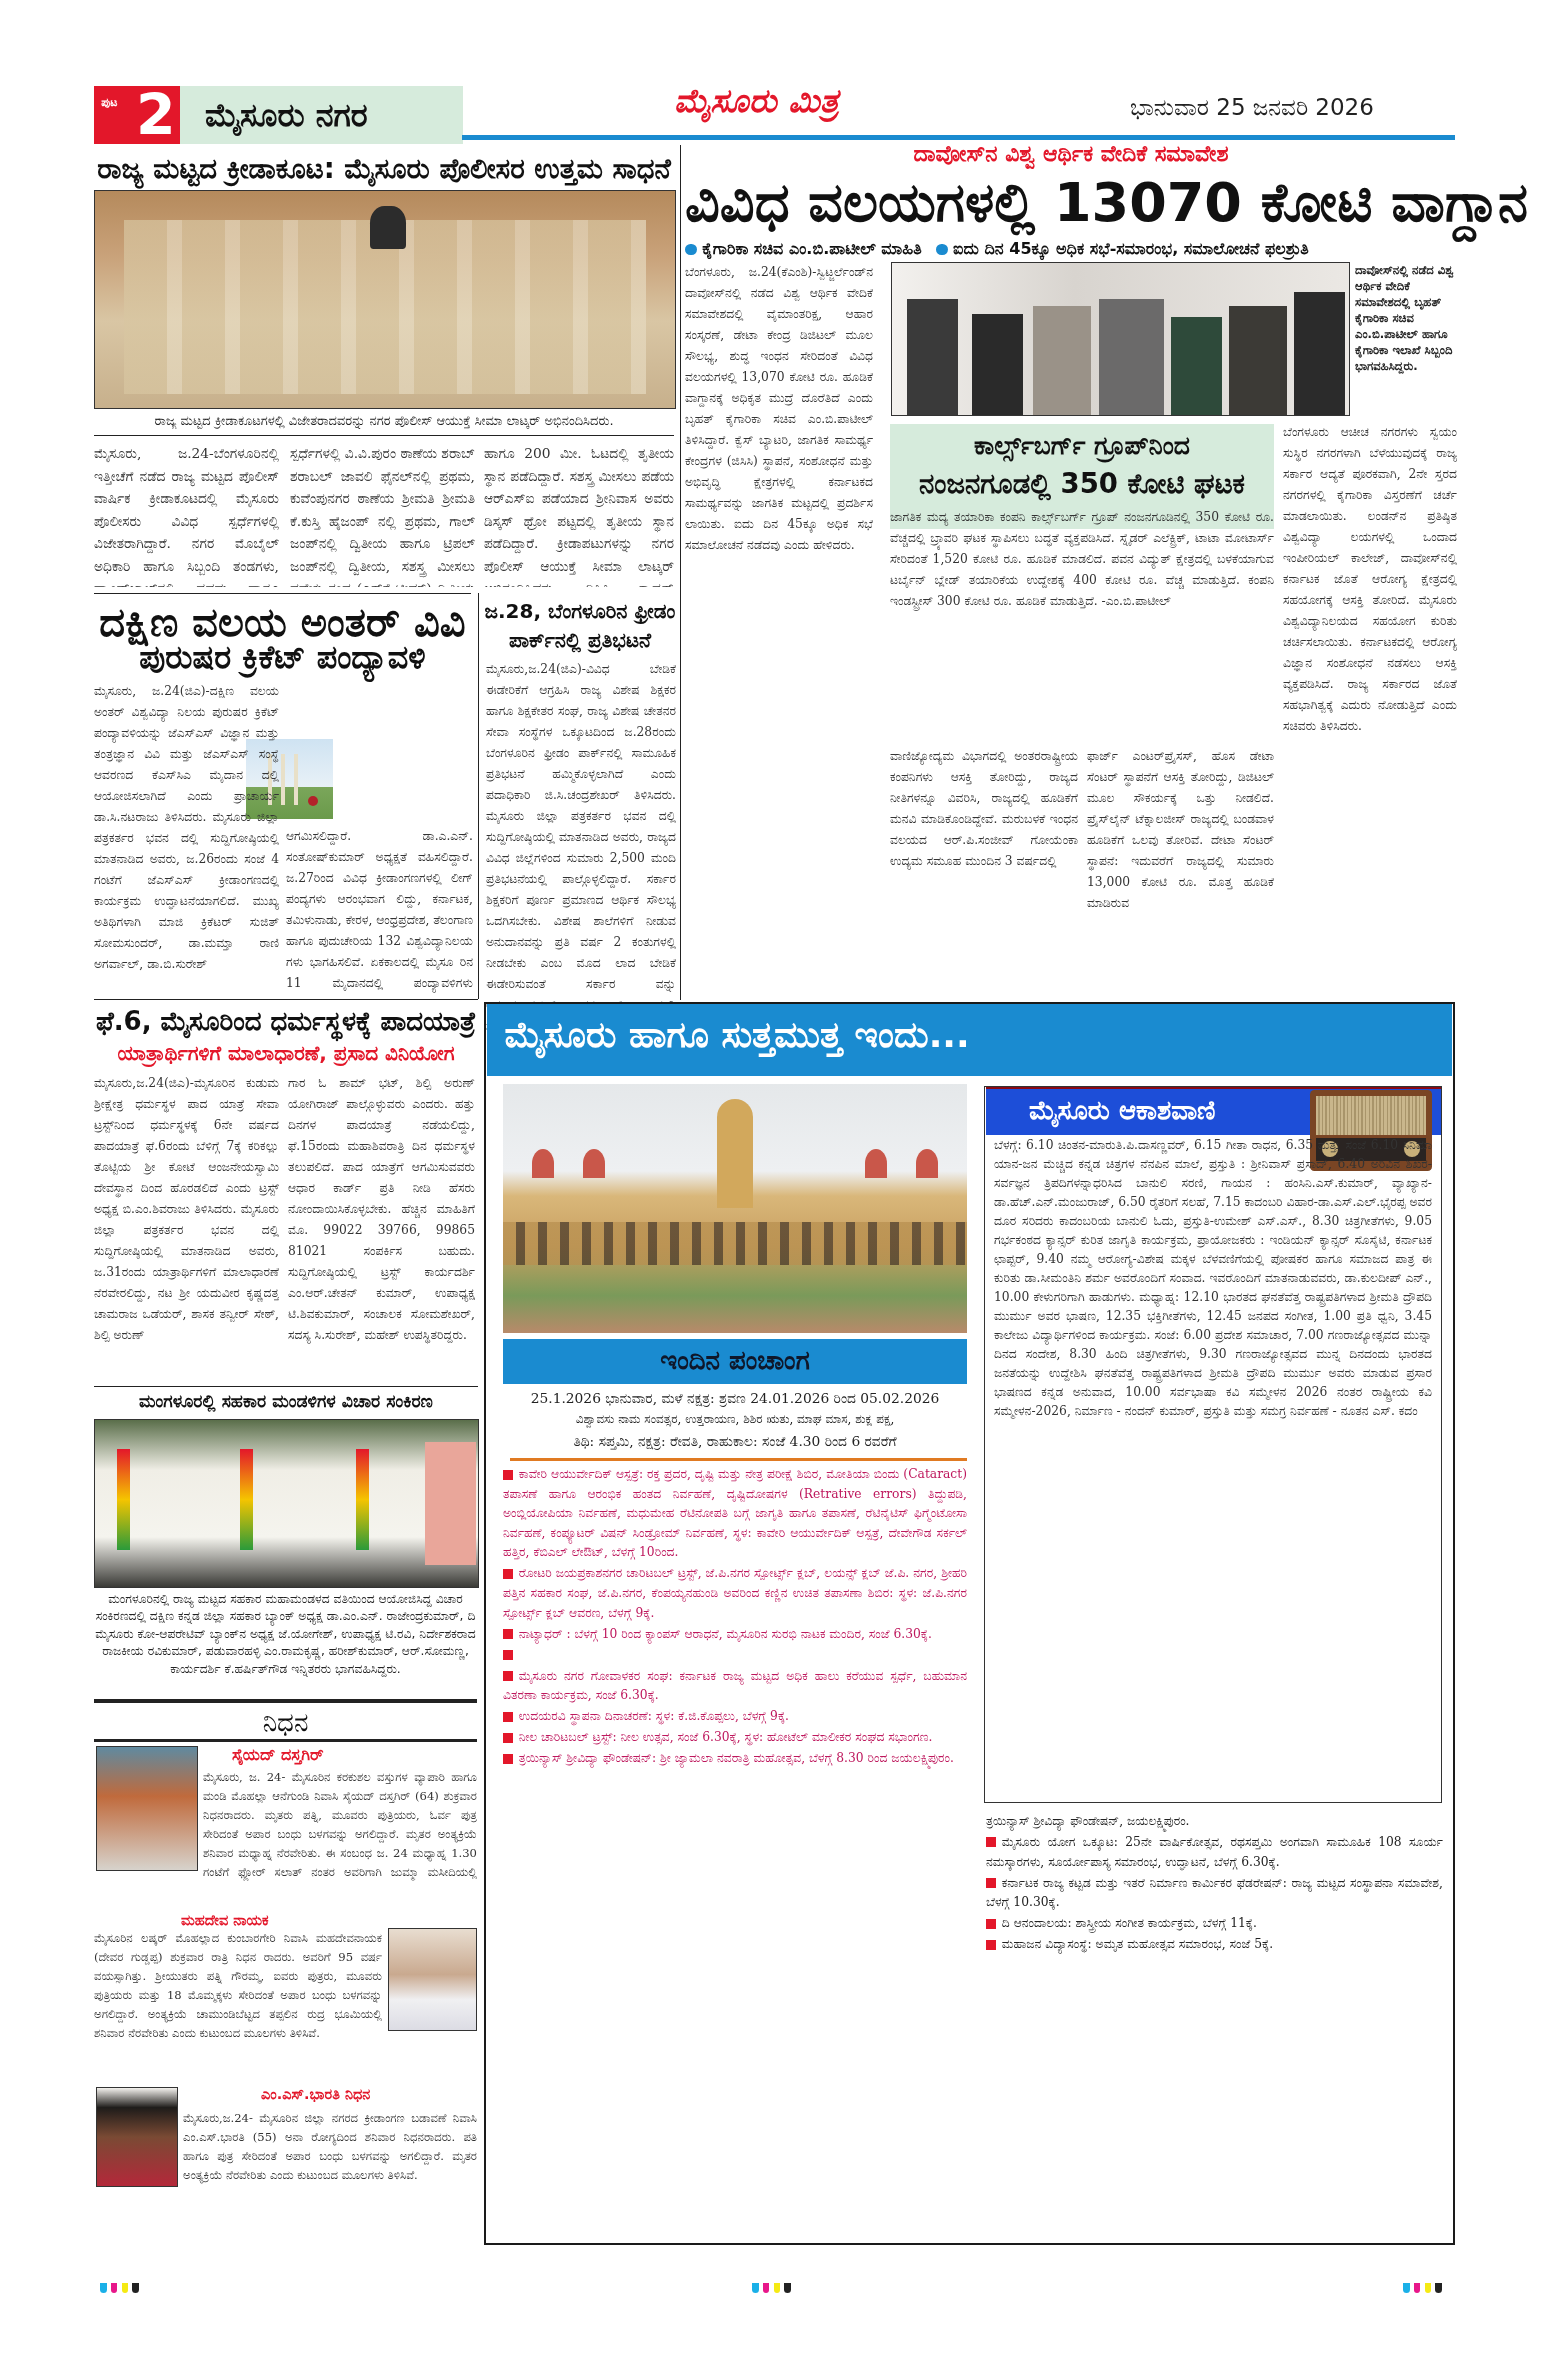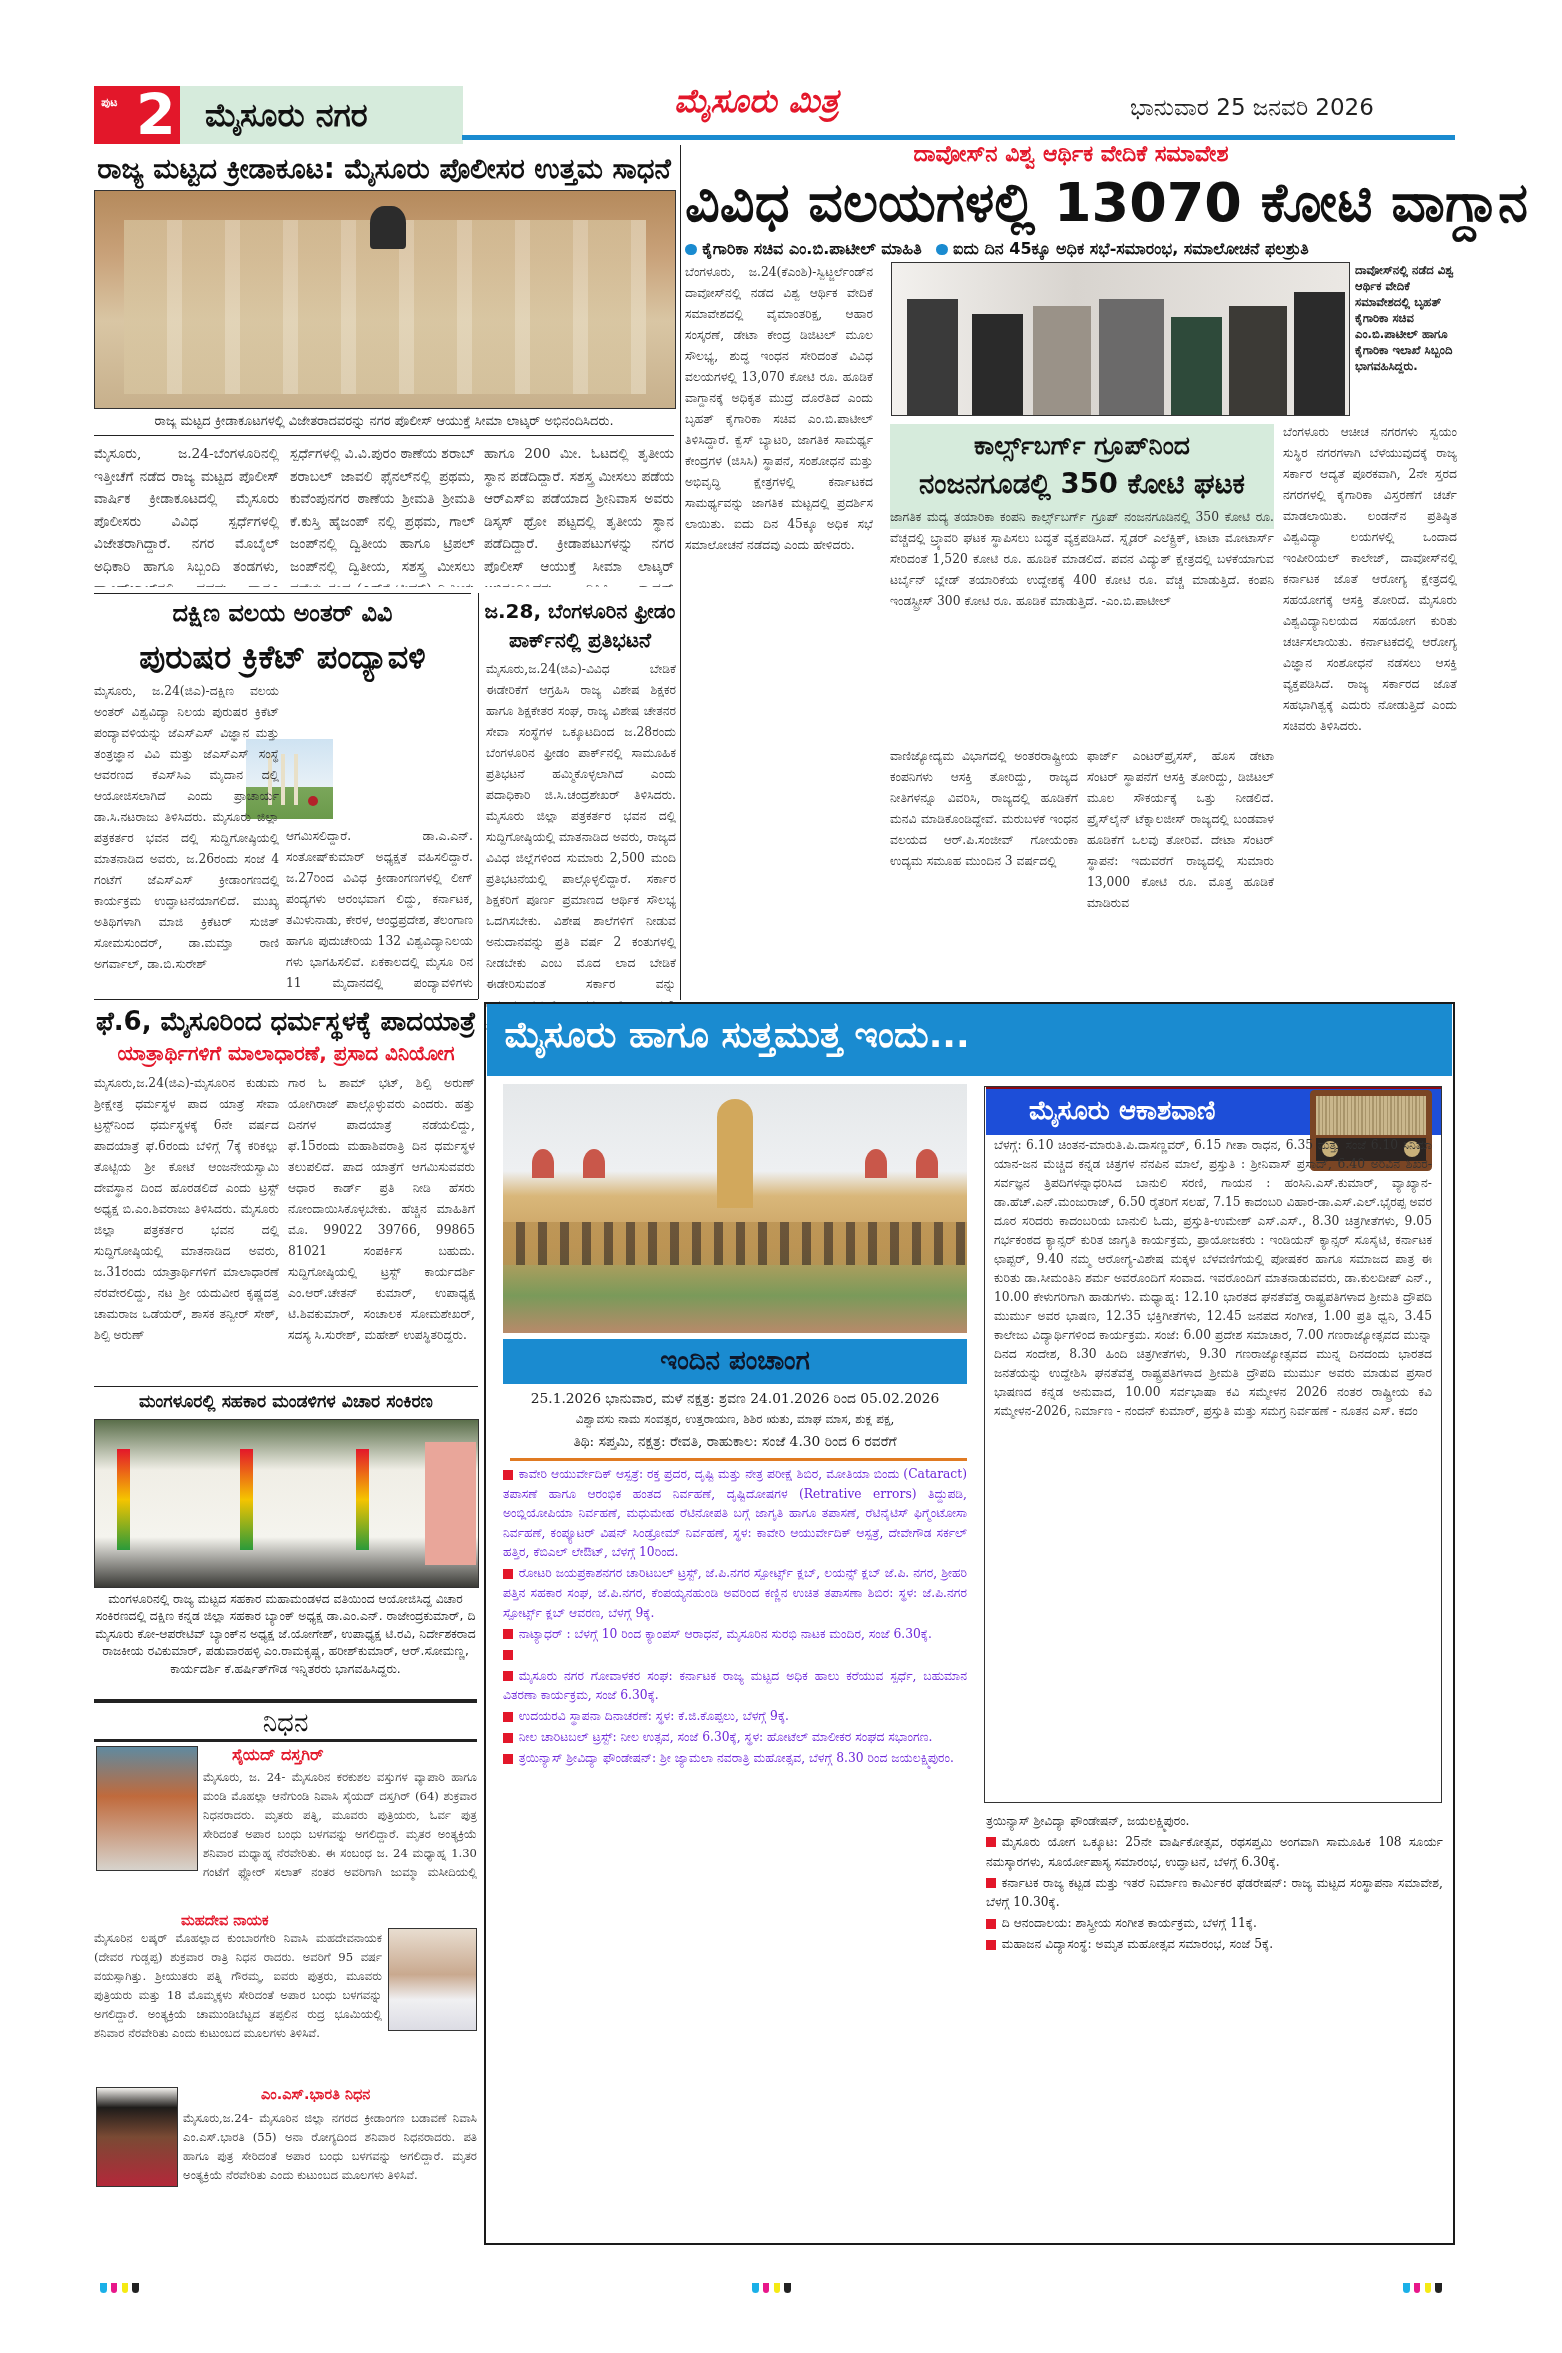--- a/index.html
+++ b/index.html
@@ -36,21 +36,21 @@
 </div>
 <div class="abs" style="left:94px;top:413px;width:580px;font-size:13px;text-align:center;white-space:nowrap;overflow:hidden;color:#222;">ರಾಜ್ಯ ಮಟ್ಟದ ಕ್ರೀಡಾಕೂಟಗಳಲ್ಲಿ ವಿಜೇತರಾದವರನ್ನು ನಗರ ಪೊಲೀಸ್ ಆಯುಕ್ತೆ ಸೀಮಾ ಲಾಟ್ಕರ್ ಅಭಿನಂದಿಸಿದರು.</div>
 <div class="rule" style="left:94px;top:435px;width:580px;height:1.4px;"></div>
 <div class="col txt" style="left:94px;top:442px;width:185px;height:145px;">ಮೈಸೂರು, ಜ.24-ಬೆಂಗಳೂರಿನಲ್ಲಿ ಇತ್ತೀಚೆಗೆ ನಡೆದ ರಾಜ್ಯ ಮಟ್ಟದ ಪೊಲೀಸ್ ವಾರ್ಷಿಕ ಕ್ರೀಡಾಕೂಟದಲ್ಲಿ ಮೈಸೂರು ಪೊಲೀಸರು ವಿವಿಧ ಸ್ಪರ್ಧೆಗಳಲ್ಲಿ ವಿಜೇತರಾಗಿದ್ದಾರೆ. ನಗರ ಮೊಬೈಲ್ ಅಧಿಕಾರಿ ಹಾಗೂ ಸಿಬ್ಬಂದಿ ತಂಡಗಳು, ಹ್ಯಾಂಡ್‌ಬಾಲ್‌ನಲ್ಲಿ ಪ್ರಥಮ ಹಾಗೂ ಹರ್ಡಲ್ಸ್‌ನಲ್ಲಿ ದ್ವಿತೀಯ ಸ್ಥಾನ ಪಡೆದಿವೆ. ವೈಯಕ್ತಿಕ</div>
 <div class="col txt" style="left:290px;top:442px;width:185px;height:145px;">ಸ್ಪರ್ಧೆಗಳಲ್ಲಿ ವಿ.ವಿ.ಪುರಂ ಠಾಣೆಯ ಶರಾಬ್ ಶರಾಬಲ್ ಜಾವಲಿ ಫೈನಲ್‌ನಲ್ಲಿ ಪ್ರಥಮ, ಕುವೆಂಪುನಗರ ಠಾಣೆಯ ಶ್ರೀಮತಿ ಶ್ರೀಮತಿ ಕೆ.ಕುಸ್ತಿ ಹೈಜಂಪ್ ನಲ್ಲಿ ಪ್ರಥಮ, ಗಾಲ್ ಜಂಪ್‌ನಲ್ಲಿ ದ್ವಿತೀಯ ಹಾಗೂ ಟ್ರಿಪಲ್ ಜಂಪ್‌ನಲ್ಲಿ ದ್ವಿತೀಯ, ಸಶಸ್ತ್ರ ಮೀಸಲು ಪಡೆಯ ತಂಡ (ಎಸ್‌ಕೆ ಟೀಮ್) ದ್ವಿತೀಯ ಸ್ಥಾನ</div>
 <div class="col txt" style="left:484px;top:442px;width:190px;height:145px;">ಹಾಗೂ 200 ಮೀ. ಓಟದಲ್ಲಿ ತೃತೀಯ ಸ್ಥಾನ ಪಡೆದಿದ್ದಾರೆ. ಸಶಸ್ತ್ರ ಮೀಸಲು ಪಡೆಯ ಆರ್‌ಎಸ್‌ಐ ಪಡೆಯಾದ ಶ್ರೀನಿವಾಸ ಅವರು ಡಿಸ್ಕಸ್ ಥ್ರೋ ಪಟ್ಟದಲ್ಲಿ ತೃತೀಯ ಸ್ಥಾನ ಪಡೆದಿದ್ದಾರೆ. ಕ್ರೀಡಾಪಟುಗಳನ್ನು ನಗರ ಪೊಲೀಸ್ ಆಯುಕ್ತೆ ಸೀಮಾ ಲಾಟ್ಕರ್ ಅಭಿನಂದಿಸಿದರು. ಡಿಸಿಪಿ ಕ್ಯಾಪ್ಟನ್ ಕೆ.ಎಸ್.ಸುಂದರ್‌ರಾಜ್ ಹಾಗೂ ನೆ ಬಿ.ಕಟ್ಟಿ (ಆರ್‌ಎಸ್‌ಐ) ಇದ್ದರು.</div>
 
 <div class="rule" style="left:94px;top:593px;width:377px;height:1.4px;"></div>
 <div class="rule" style="left:478px;top:593px;width:1.4px;height:406px;"></div>
 
-<div class="abs head" style="left:94px;top:599px;width:377px;font-size:24px;">ದಕ್ಷಿಣ ವಲಯ ಅಂತರ್ ವಿವಿ</div>
+<div class="abs head" style="left:94px;top:599px;width:377px;font-size:40px;">ದಕ್ಷಿಣ ವಲಯ ಅಂತರ್ ವಿವಿ</div>
 <div class="abs head" style="left:94px;top:638px;width:377px;font-size:32px;">ಪುರುಷರ ಕ್ರಿಕೆಟ್ ಪಂದ್ಯಾವಳಿ</div>
 <div class="photo" style="left:246px;top:739px;width:87px;height:80px;border:none;background:linear-gradient(180deg,#cfe3f2 0%,#e8f1f7 60%,#7aa65a 60%,#6a9a4a 100%);">
   <div style="position:absolute;left:22px;top:14.5px;width:4.3px;height:51px;background:#e8e0c8;"></div>
   <div style="position:absolute;left:35px;top:14.5px;width:4.3px;height:51px;background:#e8e0c8;"></div>
   <div style="position:absolute;left:48px;top:14.5px;width:4.3px;height:51px;background:#e8e0c8;"></div>
   <div style="position:absolute;left:62px;top:57px;width:10px;height:10px;border-radius:50%;background:#b3222a;"></div>
 </div>
 <div class="col txt" style="left:94px;top:681px;width:185px;height:312px;font-size:12.3px;line-height:21px;">ಮೈಸೂರು, ಜ.24(ಜಿಎ)-ದಕ್ಷಿಣ ವಲಯ ಅಂತರ್ ವಿಶ್ವವಿದ್ಯಾ ನಿಲಯ ಪುರುಷರ ಕ್ರಿಕೆಟ್ ಪಂದ್ಯಾವಳಿಯನ್ನು ಜೆಎಸ್‌ಎಸ್ ವಿಜ್ಞಾನ ಮತ್ತು ತಂತ್ರಜ್ಞಾನ ವಿವಿ ಮತ್ತು ಜೆಎಸ್‌ಎಸ್ ಸಂಸ್ಥೆ ಆವರಣದ ಕೆಎಸ್‌ಸಿಎ ಮೈದಾನ ದಲ್ಲಿ ಆಯೋಜಿಸಲಾಗಿದೆ ಎಂದು ಪ್ರಾಚಾರ್ಯ ಡಾ.ಸಿ.ನಟರಾಜು ತಿಳಿಸಿದರು. ಮೈಸೂರು ಜಿಲ್ಲಾ ಪತ್ರಕರ್ತರ ಭವನ ದಲ್ಲಿ ಸುದ್ದಿಗೋಷ್ಠಿಯಲ್ಲಿ ಮಾತನಾಡಿದ ಅವರು, ಜ.26ರಂದು ಸಂಜೆ 4 ಗಂಟೆಗೆ ಜೆಎಸ್‌ಎಸ್ ಕ್ರೀಡಾಂಗಣದಲ್ಲಿ ಕಾರ್ಯಕ್ರಮ ಉದ್ಘಾಟನೆಯಾಗಲಿದೆ. ಮುಖ್ಯ ಅತಿಥಿಗಳಾಗಿ ಮಾಜಿ ಕ್ರಿಕೆಟರ್ ಸುಜಿತ್ ಸೋಮಸುಂದರ್, ಡಾ.ಮಮ್ತಾ ರಾಣಿ ಅಗರ್ವಾಲ್, ಡಾ.ಬಿ.ಸುರೇಶ್</div>
 <div class="col txt" style="left:286px;top:826px;width:187px;height:167px;font-size:12.3px;line-height:21px;">ಆಗಮಿಸಲಿದ್ದಾರೆ. ಡಾ.ಎ.ಎನ್. ಸಂತೋಷ್‌ಕುಮಾರ್ ಅಧ್ಯಕ್ಷತೆ ವಹಿಸಲಿದ್ದಾರೆ. ಜ.27ರಿಂದ ವಿವಿಧ ಕ್ರೀಡಾಂಗಣಗಳಲ್ಲಿ ಲೀಗ್ ಪಂದ್ಯಗಳು ಆರಂಭವಾಗ ಲಿದ್ದು, ಕರ್ನಾಟಕ, ತಮಿಳುನಾಡು, ಕೇರಳ, ಆಂಧ್ರಪ್ರದೇಶ, ತೆಲಂಗಾಣ ಹಾಗೂ ಪುದುಚೇರಿಯ 132 ವಿಶ್ವವಿದ್ಯಾನಿಲಯ ಗಳು ಭಾಗಹಿಸಲಿವೆ. ಏಕಕಾಲದಲ್ಲಿ ಮೈಸೂ ರಿನ 11 ಮೈದಾನದಲ್ಲಿ ಪಂದ್ಯಾವಳಿಗಳು ನಡೆಯಲಿದ್ದು, ಫೆ.5ರಂದು ಜೆಎಸ್‌ಎಸ್ ಎಸ್‌ಟಿಯು ಮೈದಾನದಲ್ಲಿ ಅಂತಿಮ ಪಂದ್ಯ ನಡೆಯಲಿದೆ. ಸುದ್ದಿಗೋಷ್ಠಿಯಲ್ಲಿ ಸಂಘಟನಾ ಕಾರ್ಯ ದರ್ಶಿ ಡಾ.ಸಿ.ರೇವಣ್ಣ ಉಪಸ್ಥಿತರಿದ್ದರು.</div>
 
@@ -136,21 +136,21 @@
 </div>
 
 <div class="abs" style="left:503px;top:1339px;width:464px;height:45px;background:#1a8bd0;">
   <span style="position:absolute;left:0;width:464px;top:5.8px;text-align:center;font-size:26px;font-weight:bold;color:#0f172a;">ಇಂದಿನ ಪಂಚಾಂಗ</span>
 </div>
 <div class="abs" style="left:503px;top:1390px;width:464px;text-align:center;font-family:'DejaVu Serif',serif;font-size:13.8px;color:#222;white-space:nowrap;">25.1.2026 ಭಾನುವಾರ, ಮಳೆ ನಕ್ಷತ್ರ: ಶ್ರವಣ 24.01.2026 ರಿಂದ 05.02.2026</div>
 <div class="abs" style="left:503px;top:1412px;width:464px;text-align:center;font-family:'DejaVu Serif',serif;font-size:12px;color:#222;white-space:nowrap;">ವಿಶ್ವಾವಸು ನಾಮ ಸಂವತ್ಸರ, ಉತ್ತರಾಯಣ, ಶಿಶಿರ ಋತು, ಮಾಘ ಮಾಸ, ಶುಕ್ಲ ಪಕ್ಷ,</div>
 <div class="abs" style="left:503px;top:1433px;width:464px;text-align:center;font-family:'DejaVu Serif',serif;font-size:13.8px;color:#222;white-space:nowrap;">ತಿಥಿ: ಸಪ್ತಮಿ, ನಕ್ಷತ್ರ: ರೇವತಿ, ರಾಹುಕಾಲ: ಸಂಜೆ 4.30 ರಿಂದ 6 ರವರೆಗೆ</div>
 <div class="abs" style="left:510px;top:1458px;width:457px;height:2.9px;background:#e07a22;"></div>
 
-<div class="col" style="left:503px;top:1465px;width:464px;height:772px;font-family:'DejaVu Serif',serif;font-size:12.3px;line-height:19.6px;color:#6d28d9;text-align:justify;">
+<div class="col" style="left:503px;top:1465px;width:464px;height:772px;font-family:'DejaVu Serif',serif;font-size:12.3px;line-height:19.6px;color:#be185d;text-align:justify;">
   <p style="margin:0 0 1.4px 0;"><span class="bullet"></span><span>ಕಾವೇರಿ ಆಯುರ್ವೇದಿಕ್ ಆಸ್ಪತ್ರೆ: ರಕ್ತ ಪ್ರದರ, ದೃಷ್ಟಿ ಮತ್ತು ನೇತ್ರ ಪರೀಕ್ಷೆ ಶಿಬಿರ, ಮೋತಿಯಾ ಬಿಂದು (Cataract) ತಪಾಸಣೆ ಹಾಗೂ ಆರಂಭಿಕ ಹಂತದ ನಿರ್ವಹಣೆ, ದೃಷ್ಟಿದೋಷಗಳ (Retrative errors) ತಿದ್ದುಪಡಿ, ಅಂಬ್ಲಿಯೋಪಿಯಾ ನಿರ್ವಹಣೆ, ಮಧುಮೇಹ ರೆಟಿನೋಪತಿ ಬಗ್ಗೆ ಜಾಗೃತಿ ಹಾಗೂ ತಪಾಸಣೆ, ರೆಟಿನೈಟಿಸ್ ಫಿಗ್ಮೆಂಟೋಸಾ ನಿರ್ವಹಣೆ, ಕಂಪ್ಯೂಟರ್ ವಿಷನ್ ಸಿಂಡ್ರೋಮ್ ನಿರ್ವಹಣೆ, ಸ್ಥಳ: ಕಾವೇರಿ ಆಯುರ್ವೇದಿಕ್ ಆಸ್ಪತ್ರೆ, ದೇವೇಗೌಡ ಸರ್ಕಲ್ ಹತ್ತಿರ, ಕೆಬಿಎಲ್ ಲೇಔಟ್, ಬೆಳಗ್ಗೆ 10ರಿಂದ.</span></p>
   <p style="margin:0 0 1.4px 0;"><span class="bullet"></span><span>ರೋಟರಿ ಜಯಪ್ರಕಾಶನಗರ ಚಾರಿಟಬಲ್ ಟ್ರಸ್ಟ್, ಜೆ.ಪಿ.ನಗರ ಸ್ಪೋರ್ಟ್ಸ್ ಕ್ಲಬ್, ಲಯನ್ಸ್ ಕ್ಲಬ್ ಜೆ.ಪಿ. ನಗರ, ಶ್ರೀಹರಿ ಪತ್ತಿನ ಸಹಕಾರ ಸಂಘ, ಜೆ.ಪಿ.ನಗರ, ಕೆಂಪಯ್ಯನಹುಂಡಿ ಅವರಿಂದ ಕಣ್ಣಿನ ಉಚಿತ ತಪಾಸಣಾ ಶಿಬಿರ: ಸ್ಥಳ: ಜೆ.ಪಿ.ನಗರ ಸ್ಪೋರ್ಟ್ಸ್ ಕ್ಲಬ್ ಆವರಣ, ಬೆಳಗ್ಗೆ 9ಕ್ಕೆ.</span></p>
   <p style="margin:0 0 1.4px 0;"><span class="bullet"></span><span>ನಾಟ್ಯಾಧರ್ : ಬೆಳಗ್ಗೆ 10 ರಿಂದ ಕ್ಯಾಂಪಸ್ ಆರಾಧನೆ, ಮೈಸೂರಿನ ಸುರಭಿ ನಾಟಕ ಮಂದಿರ, ಸಂಜೆ 6.30ಕ್ಕೆ.</span></p>
   <p style="margin:0 0 1.4px 0;"><span class="bullet"></span></p>
   <p style="margin:0 0 1.4px 0;"><span class="bullet"></span><span>ಮೈಸೂರು ನಗರ ಗೋವಾಳಕರ ಸಂಘ: ಕರ್ನಾಟಕ ರಾಜ್ಯ ಮಟ್ಟದ ಅಧಿಕ ಹಾಲು ಕರೆಯುವ ಸ್ಪರ್ಧೆ, ಬಹುಮಾನ ವಿತರಣಾ ಕಾರ್ಯಕ್ರಮ, ಸಂಜೆ 6.30ಕ್ಕೆ.</span></p>
   <p style="margin:0 0 1.4px 0;"><span class="bullet"></span><span>ಉದಯರವಿ ಸ್ಥಾಪನಾ ದಿನಾಚರಣೆ: ಸ್ಥಳ: ಕೆ.ಜಿ.ಕೊಪ್ಪಲು, ಬೆಳಗ್ಗೆ 9ಕ್ಕೆ.</span></p>
   <p style="margin:0 0 1.4px 0;"><span class="bullet"></span><span>ನೀಲ ಚಾರಿಟಬಲ್ ಟ್ರಸ್ಟ್: ನೀಲ ಉತ್ಸವ, ಸಂಜೆ 6.30ಕ್ಕೆ, ಸ್ಥಳ: ಹೋಟೆಲ್ ಮಾಲೀಕರ ಸಂಘದ ಸಭಾಂಗಣ.</span></p>
   <p style="margin:0 0 1.4px 0;"><span class="bullet"></span><span>ತ್ರಯಿನ್ಯಾಸ್ ಶ್ರೀವಿದ್ಯಾ ಫೌಂಡೇಷನ್: ಶ್ರೀ ಜ್ಯಾಮಲಾ ನವರಾತ್ರಿ ಮಹೋತ್ಸವ, ಬೆಳಗ್ಗೆ 8.30 ರಿಂದ ಜಯಲಕ್ಷ್ಮಿಪುರಂ.</span></p>
 </div>
 

